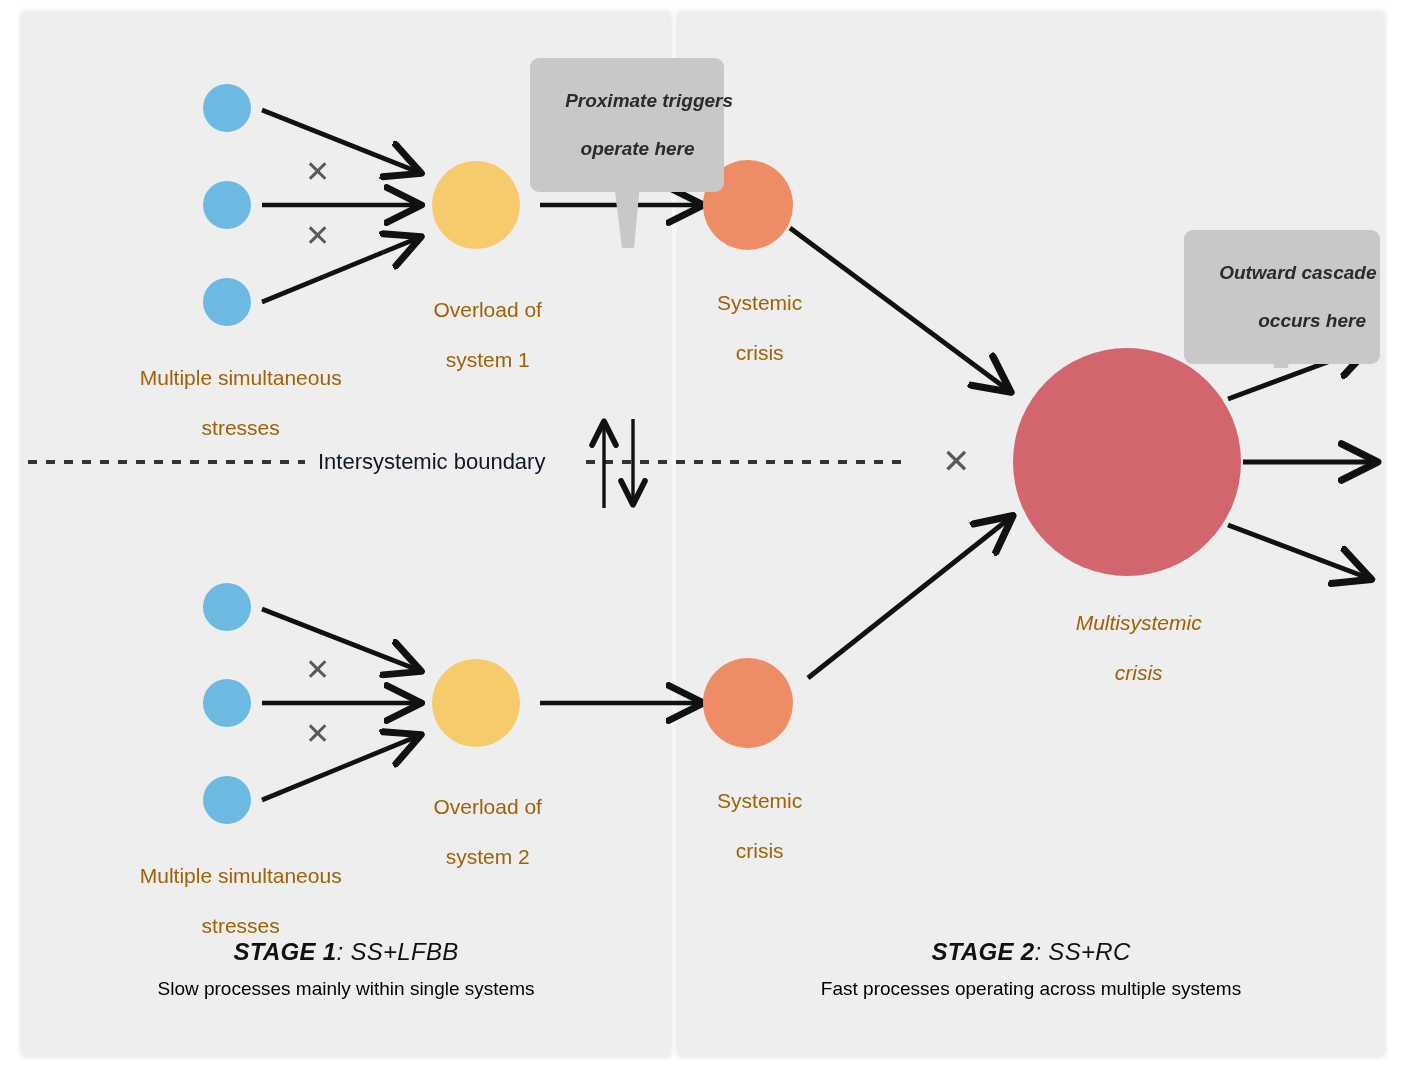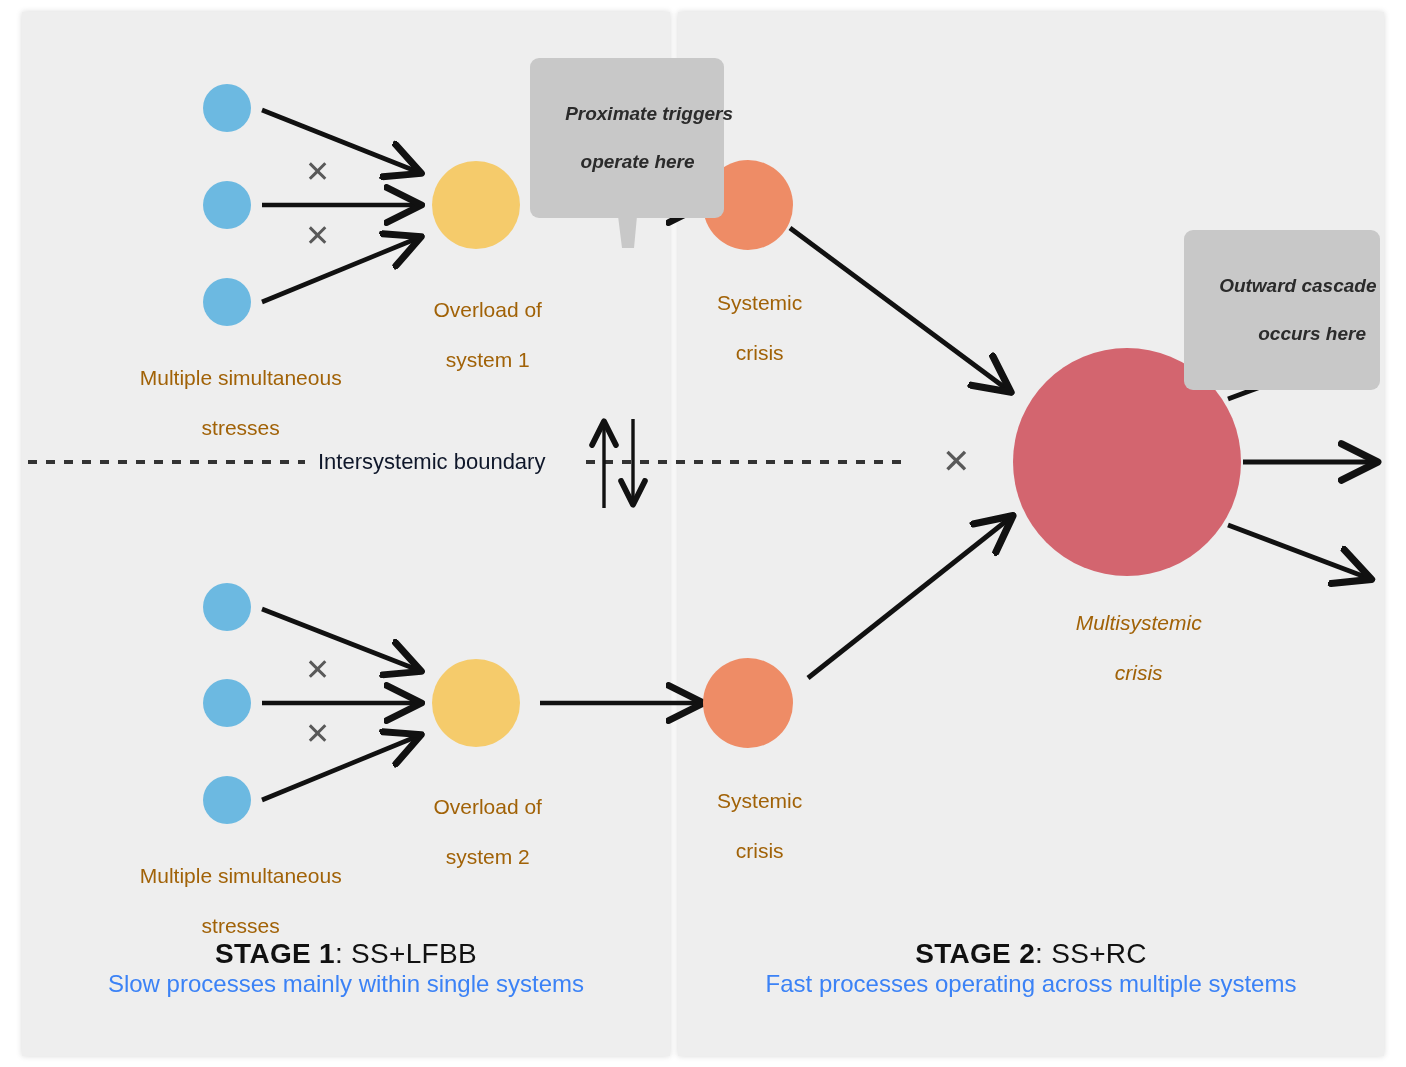--- a/index.html
+++ b/index.html
@@ -38,43 +38,43 @@
   .callout{
     position:absolute;
     background:#c8c8c8;
     border-radius:9px;
     color:#2b2b2b;
     font-style:italic;
     font-weight:bold;
     font-size:19px;
     line-height:24px;
     text-align:center;
-    padding:20px 14px;
+    padding:7px 14px;
     white-space:pre;
   }
   .xmark{
     position:absolute;
     color:#595959;
     font-size:30px;
     font-weight:bold;
     line-height:1;
     font-family:"DejaVu Sans",sans-serif;
   }
   .xmark.big{font-size:34px;}
 
   .stage{
     position:absolute;
     text-align:center;
     width:100%;
     color:#111;
   }
-  .stage .ttl{font-size:28px;letter-spacing:0.3px;}
+  .stage .ttl{font-size:24px;letter-spacing:0.3px;font-style:italic;}
   .stage .ttl b{font-weight:bold;}
   .stage .ttl span{font-weight:normal;}
-  .stage .sub{font-size:24px;color:#3b82f6;}
+  .stage .sub{font-size:19px;margin-top:12px;color:#000000;}
 
   .boundary-lbl{
     position:absolute;
     font-size:22px;color:#0f172a;white-space:pre;
   }
 </style>
 </head>
 <body>
 
 <div id="figure">

